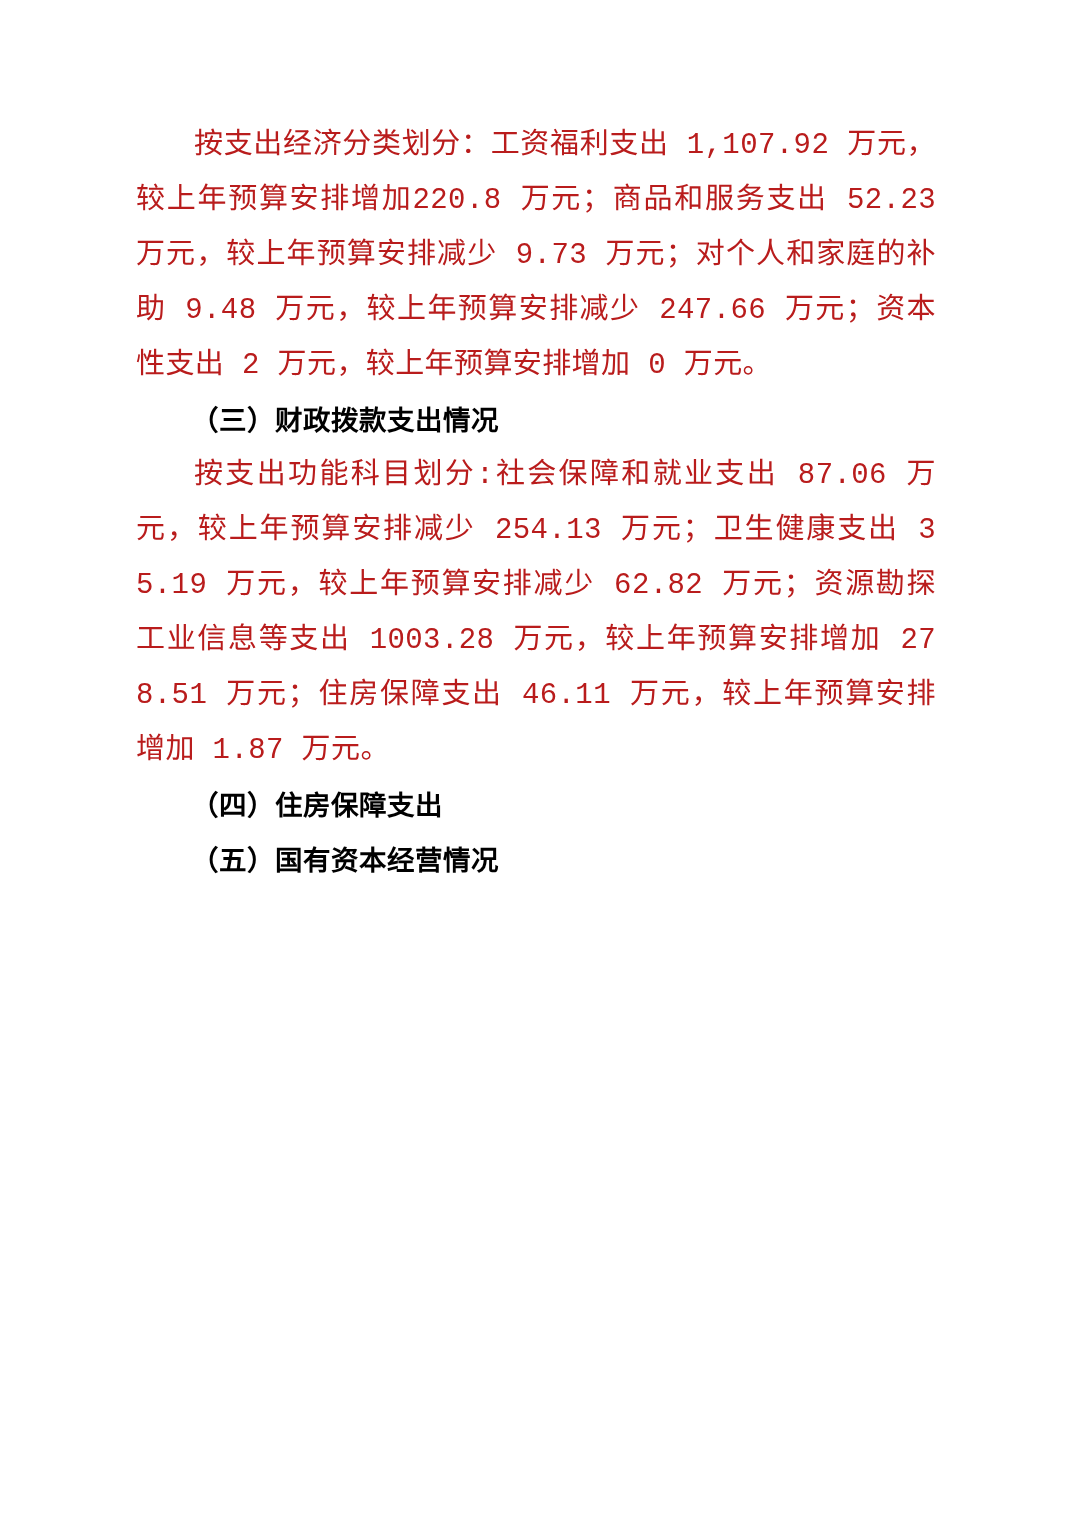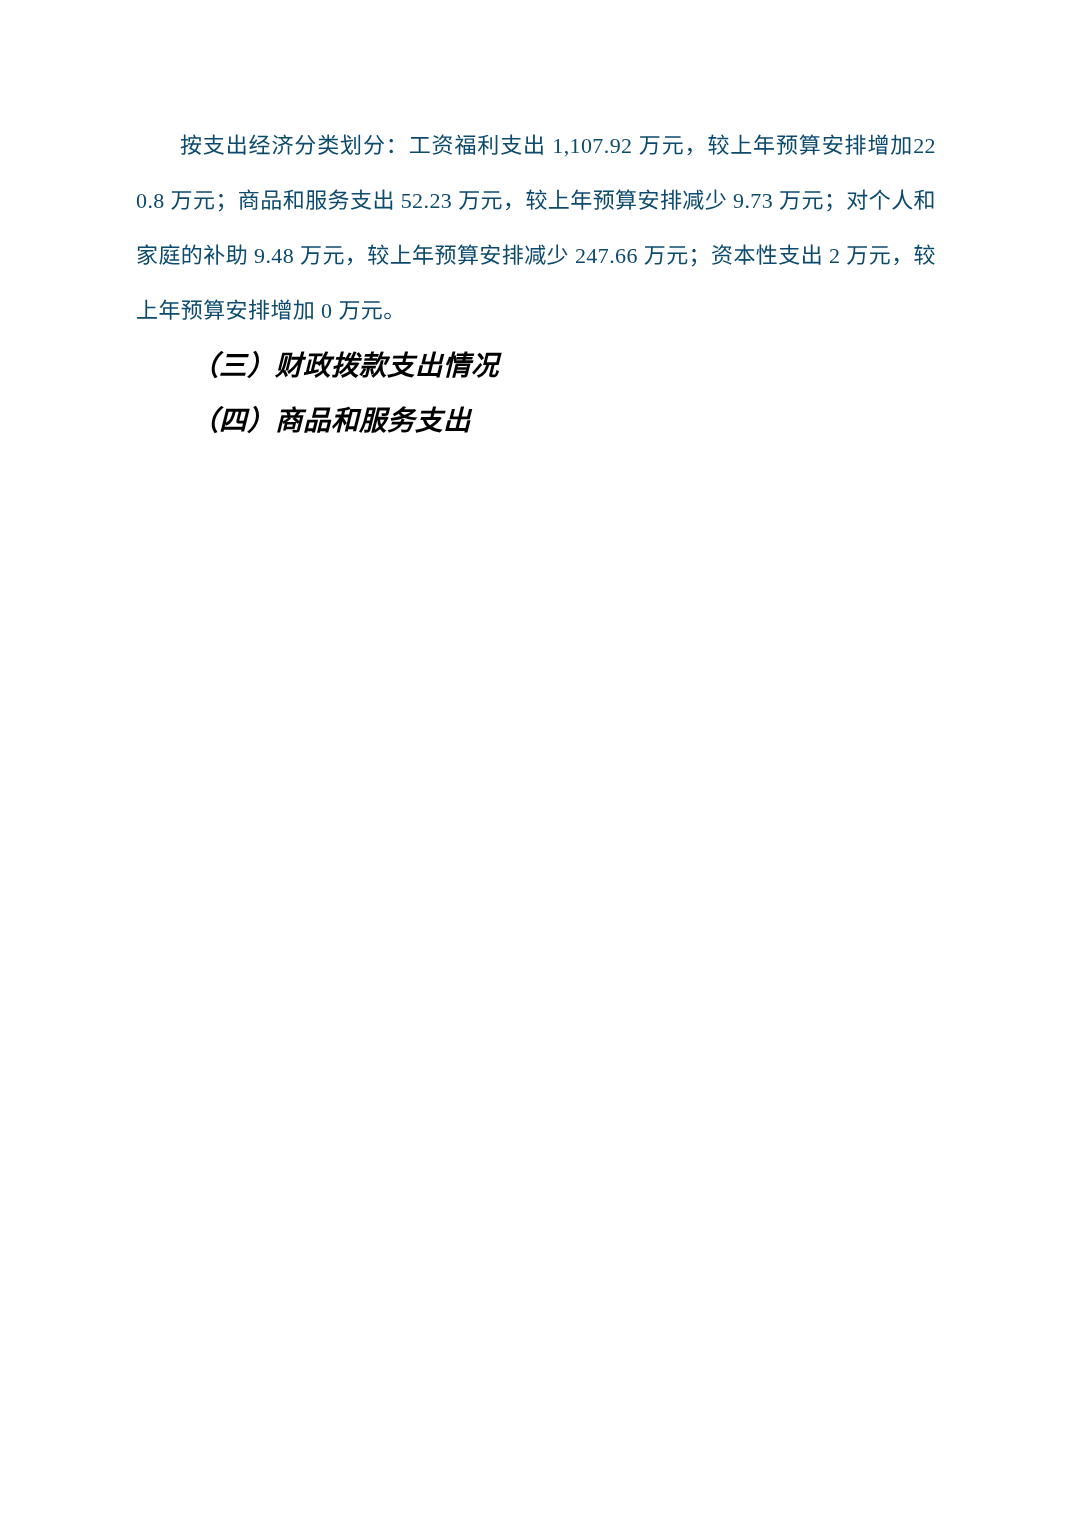--- a/index.html
+++ b/index.html
@@ -16,54 +16,55 @@
     box-sizing: border-box;
     overflow: hidden;
   }
   .content {
     position: absolute;
     left: 136px;
     top: 118px;
     width: 800px;
   }
   .para {
-    font-family: Liberation Serif, serif;
-    font-size: 22px;
+    font-family: Liberation Mono, monospace;
+    font-size: 29px;
     line-height: 55px;
-    color: #0c4a6e;
+    color: #b91c1c;
     text-align: justify;
     text-justify: inter-ideograph;
     letter-spacing: 0.4px;
     margin: 0 0 0 0;
     text-indent: 2em;
     word-break: break-all;
   }
   .heading {
     font-family: "DejaVu Serif", "Liberation Serif", serif;
     font-size: 27.5px;
     line-height: 55px;
     color: #000000;
     font-weight: bold;
     text-indent: 2em;
     margin: 0;
     letter-spacing: 0.5px;
-    font-style: italic;
   }
 </style>
 </head>
 <body>
 
 <div class="page">
   <div class="content">
 
     <p class="para">按支出经济分类划分：工资福利支出 1,107.92 万元，较上年预算安排增加220.8 万元；商品和服务支出 52.23 万元，较上年预算安排减少 9.73 万元；对个人和家庭的补助 9.48 万元，较上年预算安排减少 247.66 万元；资本性支出 2 万元，较上年预算安排增加 0 万元。</p>
 
     <h2 class="heading">（三）财政拨款支出情况</h2>
 
 
 
+    <p class="para">按支出功能科目划分:社会保障和就业支出 87.06 万元，较上年预算安排减少 254.13 万元；卫生健康支出 35.19 万元，较上年预算安排减少 62.82 万元；资源勘探工业信息等支出 1003.28 万元，较上年预算安排增加 278.51 万元；住房保障支出 46.11 万元，较上年预算安排增加 1.87 万元。</p>
 
-    <h2 class="heading">（四）商品和服务支出</h2>
+    <h2 class="heading">（四）住房保障支出</h2>
 
 
+    <h2 class="heading">（五）国有资本经营情况</h2>
 
   </div>
 </div>
 
 </body></html>

